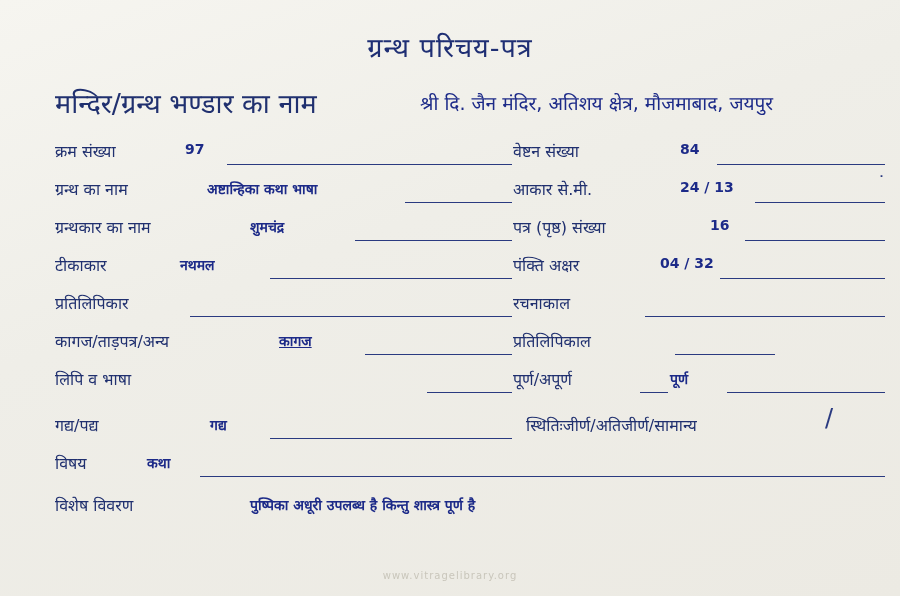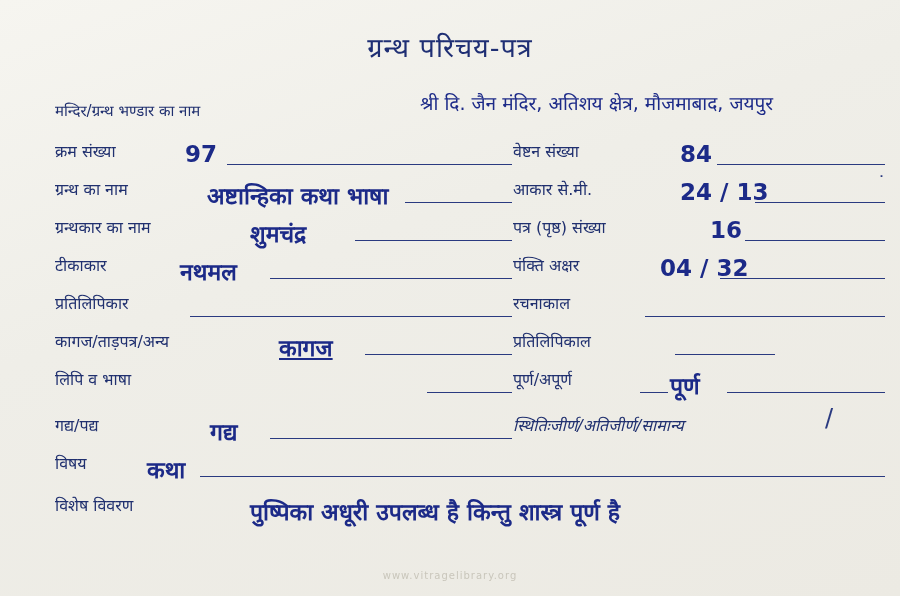--- a/index.html
+++ b/index.html
@@ -40,39 +40,39 @@
   }
   .lbl {
     position: absolute;
     font-size: 16px;
     color: #20306f;
     white-space: nowrap;
     top: 0;
   }
   .val {
     position: absolute;
-    font-size: 23px;
+    font-size: 14px;
     color: #1c2a88;
     white-space: nowrap;
     top: 1px;
     font-weight: bold;
   }
   .rule {
     position: absolute;
     height: 0;
     border-top: 1.6px solid #2a3a80;
     top: 24px;
   }
 
   
   .hdr-lbl {
     position: absolute;
     left: 55px;
-    top: 100px;
-    font-size: 15px;
+    top: 84px;
+    font-size: 27px;
     color: #20306f;
     white-space: nowrap;
   }
   .hdr-val {
     position: absolute;
     left: 420px;
     top: 90px;
     font-size: 19px;
     color: #1c2a88;
     white-space: nowrap;
@@ -166,21 +166,21 @@
     <span class="lbl" style="left:458px;">पूर्ण/अपूर्ण</span>
     <span class="val" style="left:615px;">पूर्ण</span>
     <span class="rule" style="left:585px; width:28px;"></span>
     <span class="rule" style="left:672px; width:158px;"></span>
   </div>
 
   <div class="row" style="top:414px;">
     <span class="lbl" style="left:0;">गद्य/पद्य</span>
     <span class="val" style="left:155px;">गद्य</span>
     <span class="rule" style="left:215px; width:242px;"></span>
-    <span class="lbl" style="left:458px;font-style:italic;">स्थितिःजीर्ण/अतिजीर्ण/सामान्य</span>
+    <span class="lbl" style="left:471px;">स्थितिःजीर्ण/अतिजीर्ण/सामान्य</span>
     <span class="tickmark" style="left:770px; top:-10px; font-size:24px;">/</span>
   </div>
 
   <div class="row" style="top:452px;">
     <span class="lbl" style="left:0;">विषय</span>
     <span class="val" style="left:92px;">कथा</span>
     <span class="rule" style="left:145px; width:685px;"></span>
   </div>
 
   <div class="row" style="top:494px;">

